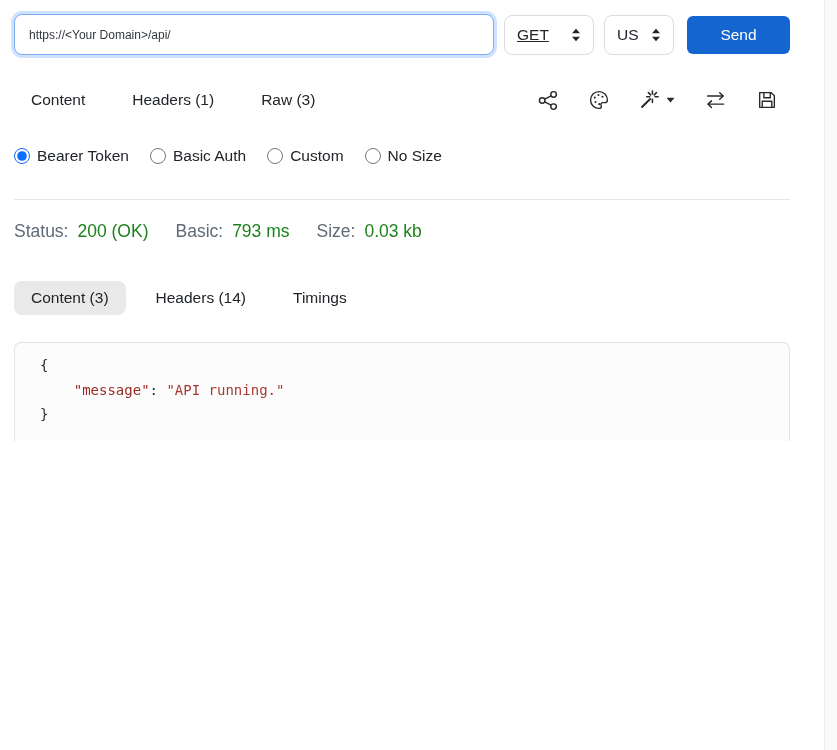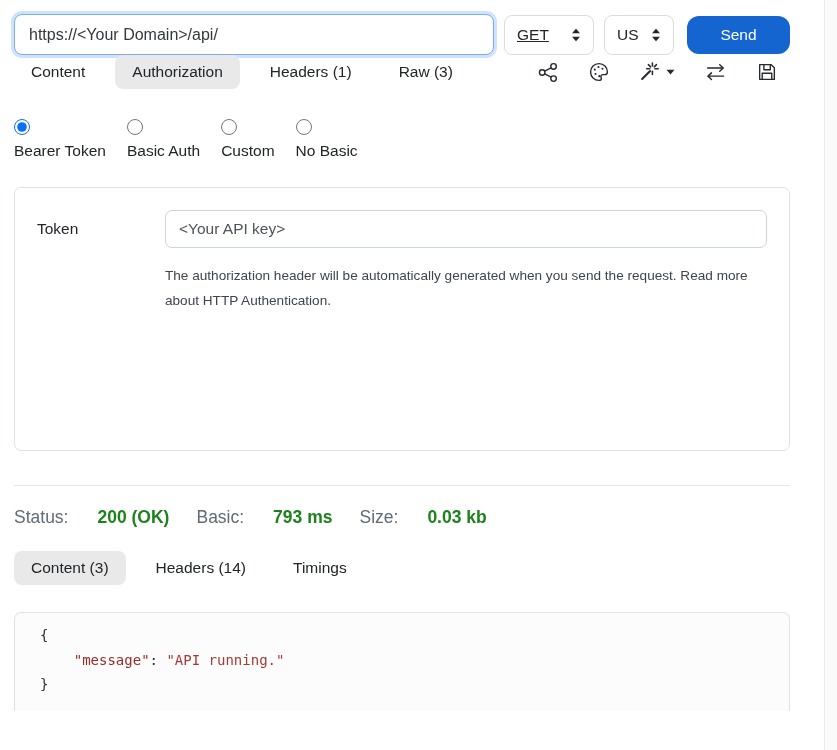--- a/index.html
+++ b/index.html
@@ -7,53 +7,53 @@
   body {
     width:837px; height:750px; overflow:hidden; position:relative;
     background:#ffffff; color:#212529;
     font-family:"Liberation Sans", sans-serif;
   }
   .content { position:absolute; left:14px; top:14px; width:776px; }
 
   
   .req-row { display:flex; align-items:center; }
   .url-input {
-    flex:1; height:41px; padding:0 14px; font-size:16px; color:#33383d;
+    flex:1; height:41px; padding:0 14px; font-size:12px; color:#33383d;
     border:1px solid #7dacf4; border-radius:8px;
     box-shadow:0 0 0 3px rgba(13,110,253,.20);
     outline:none; font-family:inherit; background:#fff;
   }
   .select {
     display:flex; align-items:center; justify-content:space-between;
     height:40px; border:1px solid #d9dde2; border-radius:8px;
     background:#fff; padding:0 12px; font-size:15.5px; cursor:pointer;
   }
   .select.method { width:90px; margin-left:10px;text-decoration:underline; }
   .select.region { width:70px; margin-left:10px; }
   .updown-icon { display:flex; }
   .send-btn {
     width:103px; height:38px; margin-left:13px; background:#1465d0;
-    color:#fff; border:none; border-radius:12px; font-size:15.5px;
+    color:#fff; border:none; border-radius:6px; font-size:15.5px;
     font-family:inherit; cursor:pointer;
   }
 
   
-  .tabs-row { display:flex; align-items:center; }
+  .tabs-row { margin-top:28px; display:flex; align-items:center; }
   .tab {
     padding:8px 17px; font-size:15.5px; border-radius:8px;
     cursor:pointer; margin-right:13px; white-space:nowrap;
   }
   .tab.active { background:#e9e9e9; }
   .icon-group { margin-left:auto; display:flex; align-items:center; gap:29px; padding-right:12px; }
   .icon { cursor:pointer; display:flex; align-items:center; gap:4px; }
   .icon svg { display:block; }
 
   
   .radio-row { margin-top:30px; display:flex; align-items:center; gap:21px; font-size:15.5px; }
-  .radio-opt { display:flex; align-items:flex-start; gap:7px; cursor:pointer;flex-direction:column; }
+  .radio-opt { display:flex; align-items:center; gap:7px; cursor:pointer; }
   .radio-opt input { width:16px; height:16px; accent-color:#0d6efd; margin:0; cursor:pointer; }
 
   
   .auth-panel {
     margin-top:27px; height:264px; border:1px solid #dee2e6;
     border-radius:7px; padding:22px;
   }
   .token-row { display:flex; align-items:center; }
   .token-label { width:128px; font-size:15.5px; color:#212529; }
   .token-input {
@@ -64,24 +64,24 @@
   .help-text {
     margin-left:128px; margin-top:15px; max-width:600px;
     font-size:13.6px; line-height:25px; color:#3e454d;
   }
 
   
   .divider { margin-top:34px; border-top:1px solid #e4e6e8; height:0; }
   .status-row { margin-top:21px; display:flex; align-items:center; gap:27px; font-size:17.5px; }
   .status-pair { display:flex; gap:9px; align-items:baseline; }
   .status-label { color:#5f6b76; }
-  .status-value { color:#1c831c; font-weight:700;margin-left:20px; }
-
-  
-  .resp-tabs { margin-top:23px; display:flex; align-items:flex-end; }
+  .status-value { color:#1c831c; font-weight:400; }
+
+  
+  .resp-tabs { margin-top:39px; display:flex; align-items:flex-end; }
   .code-block {
     margin-top:27px; width:776px; height:99px;
     border:1px solid #e2e2e2; border-bottom:none;
     border-radius:7px 7px 0 0; background:#fcfcfc;
     padding:10px 0 0 25px;
     font-family:"DejaVu Sans Mono","Liberation Mono",monospace;
     font-size:14px; line-height:24.5px; color:#2a2e33;
   }
   .code-line { white-space:pre; }
   .json-key { color:#9a2b25; }
@@ -116,21 +116,20 @@
             <path d="M5 .8 9 5.2 H1 Z" fill="#212529"></path>
             <path d="M5 13.2 1 8.8 H9 Z" fill="#212529"></path>
           </svg>
       </span>
     </div>
     <button class="send-btn">Send</button>
   </div>
 
   <div class="tabs-row">
     <div class="tab">Content</div>
-    <div class="tab active">Authorization</div>
     <div class="tab">Headers (1)</div>
     <div class="tab">Raw (3)</div>
 
     <div class="icon-group">
       <span class="icon">
         <svg width="21" height="21" viewBox="0 0 22 22" fill="none" stroke="#26292d" stroke-width="1.5">
           <circle cx="4.4" cy="11" r="2.9"></circle>
             <circle cx="16.3" cy="4.6" r="2.9"></circle>
             <circle cx="16.3" cy="17.4" r="2.9"></circle>
           <line x1="7" y1="9.5" x2="13.7" y2="6.1"></line>
@@ -187,31 +186,24 @@
     <label class="radio-opt">
       <input type="radio" name="authtype" style="">
       <span>Basic Auth</span>
     </label>
     <label class="radio-opt">
       <input type="radio" name="authtype" style="">
       <span>Custom</span>
     </label>
     <label class="radio-opt">
       <input type="radio" name="authtype" style="">
-      <span>No Basic</span>
-    </label>
-  </div>
-
-  <div class="auth-panel">
-    <div class="token-row">
-      <div class="token-label">Token</div>
-      <input class="token-input" type="text" value="&lt;Your API key&gt;" style="">
-    </div>
-    <div class="help-text">The authorization header will be automatically generated when you send the request. Read more about HTTP Authentication.</div>
-  </div>
+      <span>No Size</span>
+    </label>
+  </div>
+
 
   <div class="divider"></div>
 
   <div class="status-row">
     <div class="status-pair">
       <span class="status-label">Status:</span>
       <span class="status-value">200 (OK)</span>
     </div>
     <div class="status-pair">
       <span class="status-label">Basic:</span>

